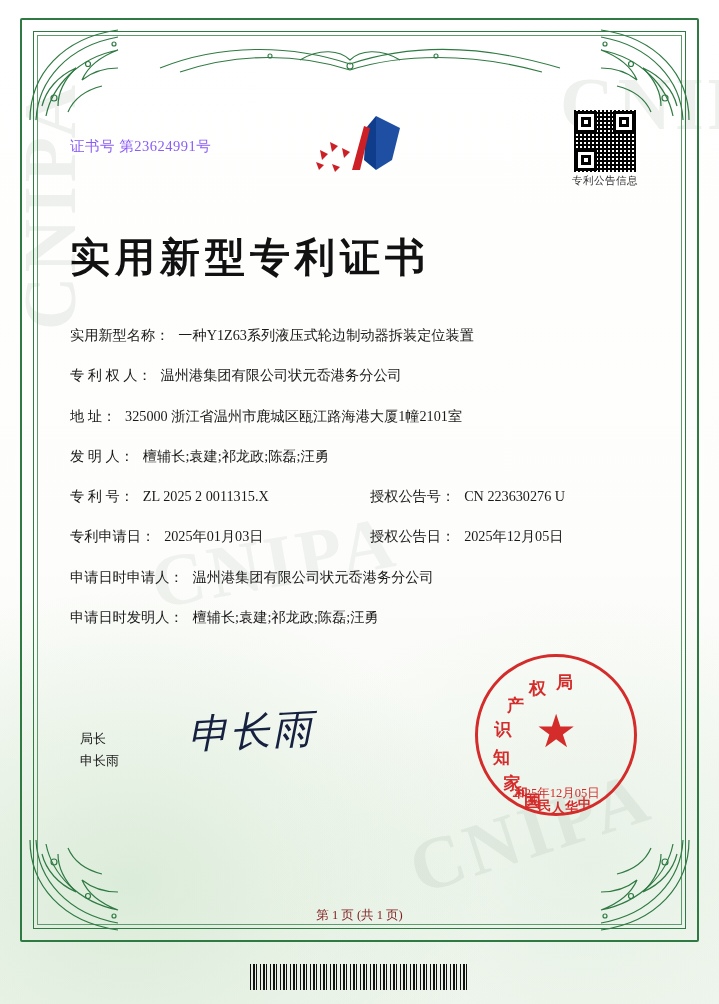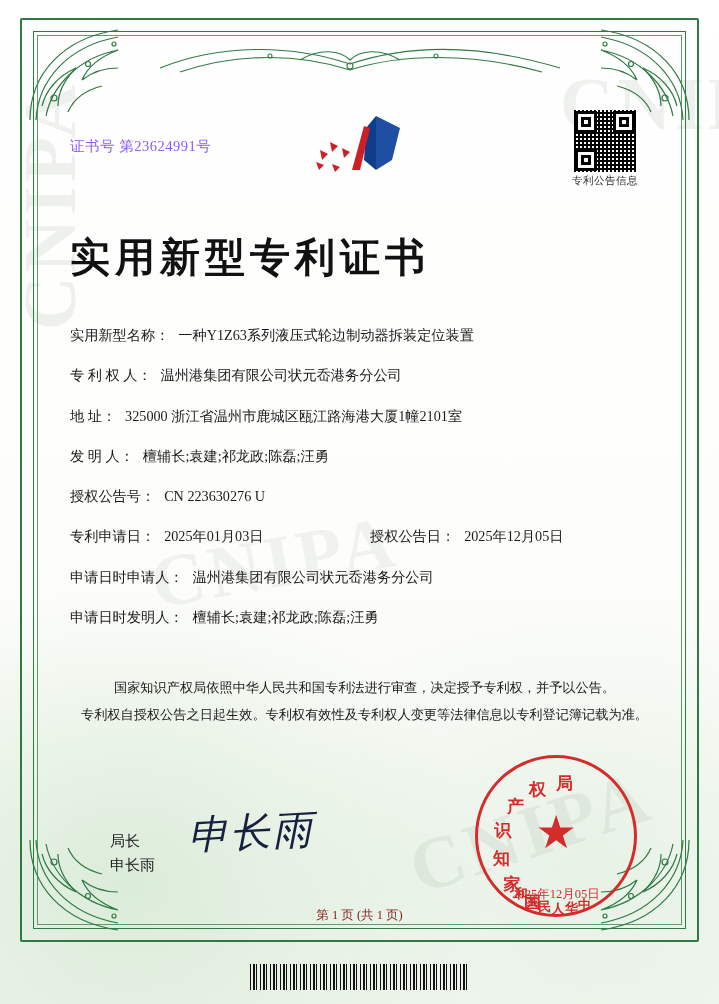--- a/index.html
+++ b/index.html
@@ -177,24 +177,23 @@
 
   .sign-area {
     position: relative;
     margin-top: 38px;
     height: 160px;
   }
   .director {
     position: absolute;
     left: 10px;
     top: 62px;
-    font-size: 15px;
+    font-size: 13px;
     line-height: 1.65;
     color: #1a1a1a;
-    margin-left: 30px;
   }
   .signature {
     position: absolute;
     left: 118px;
     top: 38px;
     font-size: 40px;
     color: #15213f;
     font-family: "DejaVu Serif", serif;
     font-style: italic;
     letter-spacing: 2px;
@@ -362,20 +361,24 @@
       <div class="row">
         <span class="lbl plain-lbl">地        址：</span>
         <span class="val">325000 浙江省温州市鹿城区瓯江路海港大厦1幢2101室</span>
       </div>
       <div class="row">
         <span class="lbl plain-lbl">发 明 人：</span>
         <span class="val">檀辅长;袁建;祁龙政;陈磊;汪勇</span>
       </div>
 
       <div class="row half">
+        <span class="col col1">
+          <span class="lbl plain-lbl">专 利 号：</span>
+          <span class="val">ZL 2025 2 0011315.X</span>
+        </span>
         <span class="col col2">
           <span class="lbl plain-lbl">授权公告号：</span>
           <span class="val">CN 223630276 U</span>
         </span>
       </div>
 
       <div class="row half">
         <span class="col col1">
           <span class="lbl plain-lbl">专利申请日：</span>
           <span class="val">2025年01月03日</span>
@@ -389,24 +392,20 @@
       <div class="row">
         <span class="lbl plain-lbl">申请日时申请人：</span>
         <span class="val">温州港集团有限公司状元岙港务分公司</span>
       </div>
       <div class="row">
         <span class="lbl plain-lbl">申请日时发明人：</span>
         <span class="val">檀辅长;袁建;祁龙政;陈磊;汪勇</span>
       </div>
     </div>
 
-    <div class="legal">
-      <p>国家知识产权局依照中华人民共和国专利法进行审查，决定授予专利权，并予以公告。</p>
-      <p>专利权自授权公告之日起生效。专利权有效性及专利权人变更等法律信息以专利登记簿记载为准。</p>
-    </div>
 
     <div class="sign-area">
       <div class="director">
         <div>局长</div>
         <div>申长雨</div>
       </div>
       <div class="signature">申长雨</div>
 
       <div class="seal">
         <div class="seal-ring"></div>

